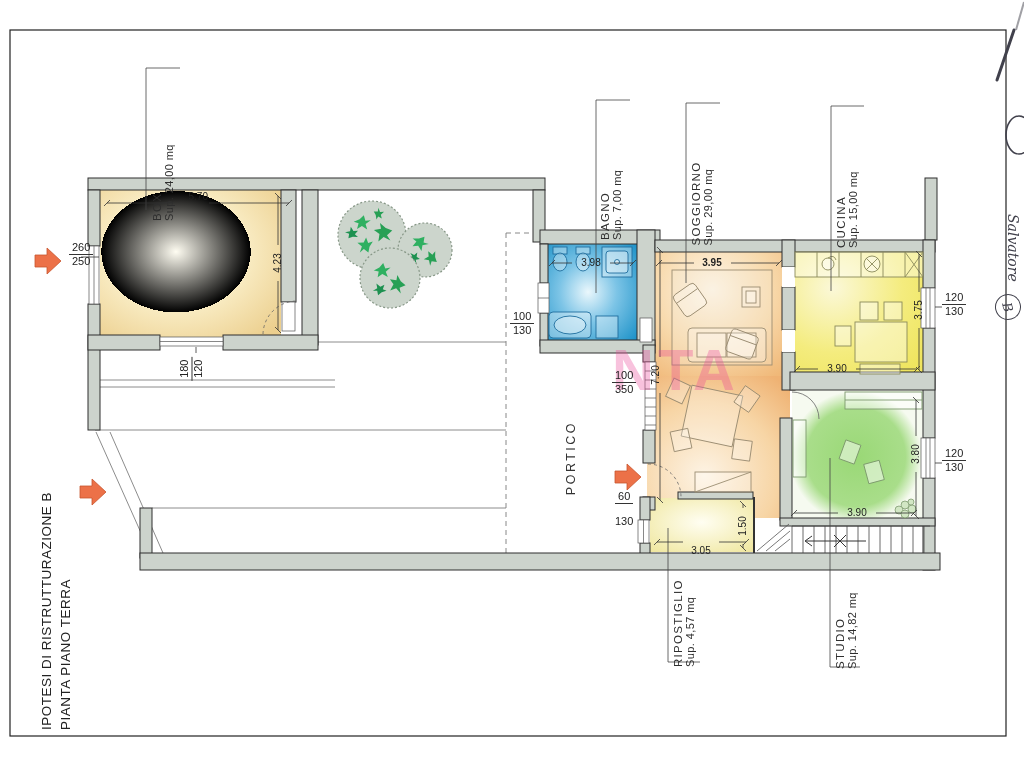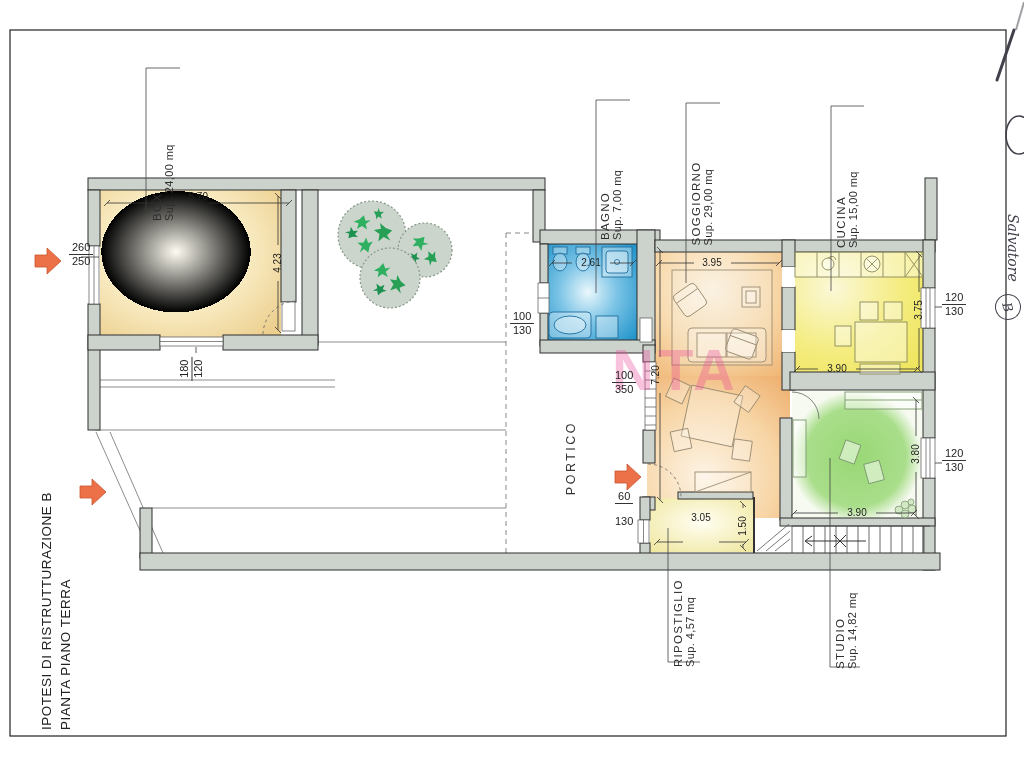--- a/index.html
+++ b/index.html
@@ -372,28 +372,28 @@
   <span class="rarea">Sup. 4,57 mq</span>
 </div>
 <div class="rlabel" style="left:797px;top:605px;width:98px;height:30px;">
   <span class="rname">STUDIO</span>
   <span class="rarea">Sup. 14,82 mq</span>
 </div>
 <div class="portico" style="left:527px;top:450px;width:90px;height:16px;">PORTICO</div>
 
 <div class="dim" style="left:172px;top:191px;text-align:right;">5.70</div>
 <div class="dim vdim" style="left:260px;top:257px;">4.23</div>
-<div class="dim" style="left:573px;top:257px;">2.61</div>
-<div class="dim" style="left:694px;top:257px;">3.95</div>
+<div class="dim" style="left:573px;top:257px;">3.98</div>
+<div class="dim" style="left:694px;top:257px;font-weight:bold;">3.95</div>
 <div class="dim vdim" style="left:638px;top:369px;">7.20</div>
 <div class="dim vdim" style="left:901px;top:304px;">3.75</div>
 <div class="dim" style="left:819px;top:363px;">3.90</div>
 <div class="dim vdim" style="left:898px;top:448px;">3.80</div>
 <div class="dim" style="left:839px;top:507px;">3.90</div>
-<div class="dim" style="left:683px;top:512px;">3.05</div>
+<div class="dim" style="left:683px;top:545px;">3.05</div>
 <div class="dim vdim" style="left:725px;top:520px;">1.50</div>
 
 <div class="frac" style="left:50px;top:241px;margin-left:19px;">
   <span class="num">260</span>
   <span class="den">250</span>
 </div>
 <div class="frac fracv" style="left:180px;top:355px;">
   <span class="num">180</span>
   <span class="den">120</span>
 </div>

